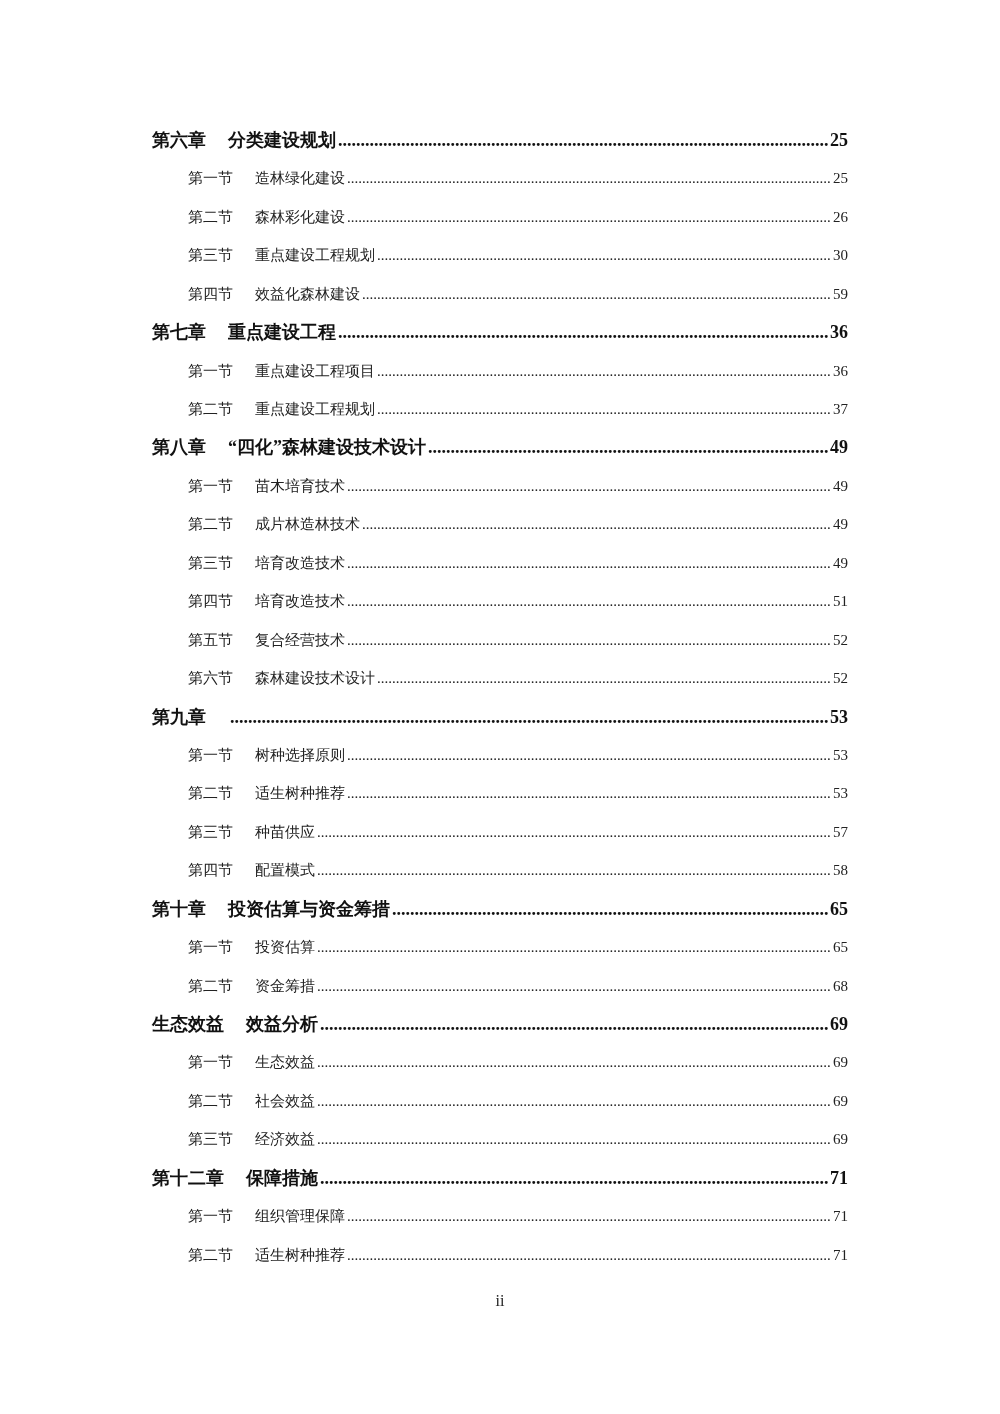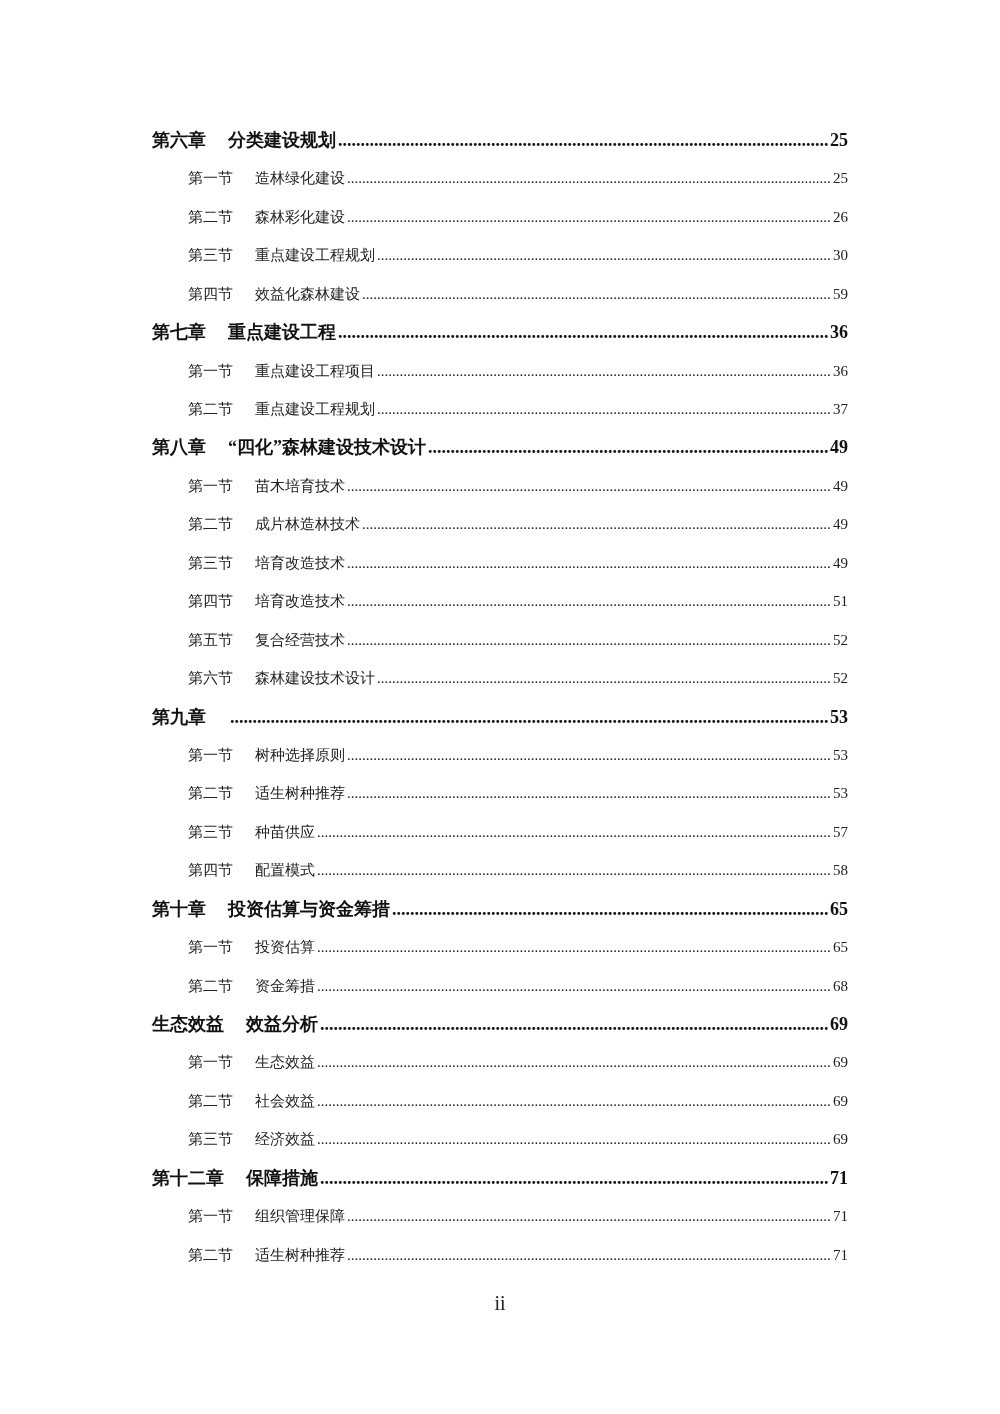--- a/index.html
+++ b/index.html
@@ -10,21 +10,21 @@
   .row.chapter { font-weight: bold; font-size: 18px; color: #111; }
   .row.section { font-size: 15px; padding-left: 36px; color: #222; }
   .num { display: inline-block; }
   .row.chapter .num { margin-right: 22px; }
   .row.section .num { margin-right: 22px; }
   .title { display: inline-block; }
   .leader { flex: 1; overflow: hidden; margin: 0 2px; }
   .leader::after { content: "................................................................................................................................................................................................................"; letter-spacing: 0px; }
   .row.chapter .leader::after { font-weight: bold; }
   .page { display: inline-block; text-align: right; }
-  .footer { position: absolute; top: 1292px; left: 0; width: 1000px; text-align: center; font-size: 20px; color: #222; }
+  .footer { position: absolute; top: 1292px; left: 0; width: 1000px; text-align: center; font-size: 16px; color: #222; }
 </style>
 </head>
 <body>
 
 <div class="toc">
   <div class="row chapter">
       <span class="num">第六章</span>
       <span class="title">分类建设规划</span>
       <span class="leader"></span>
       <span class="page">25</span>

